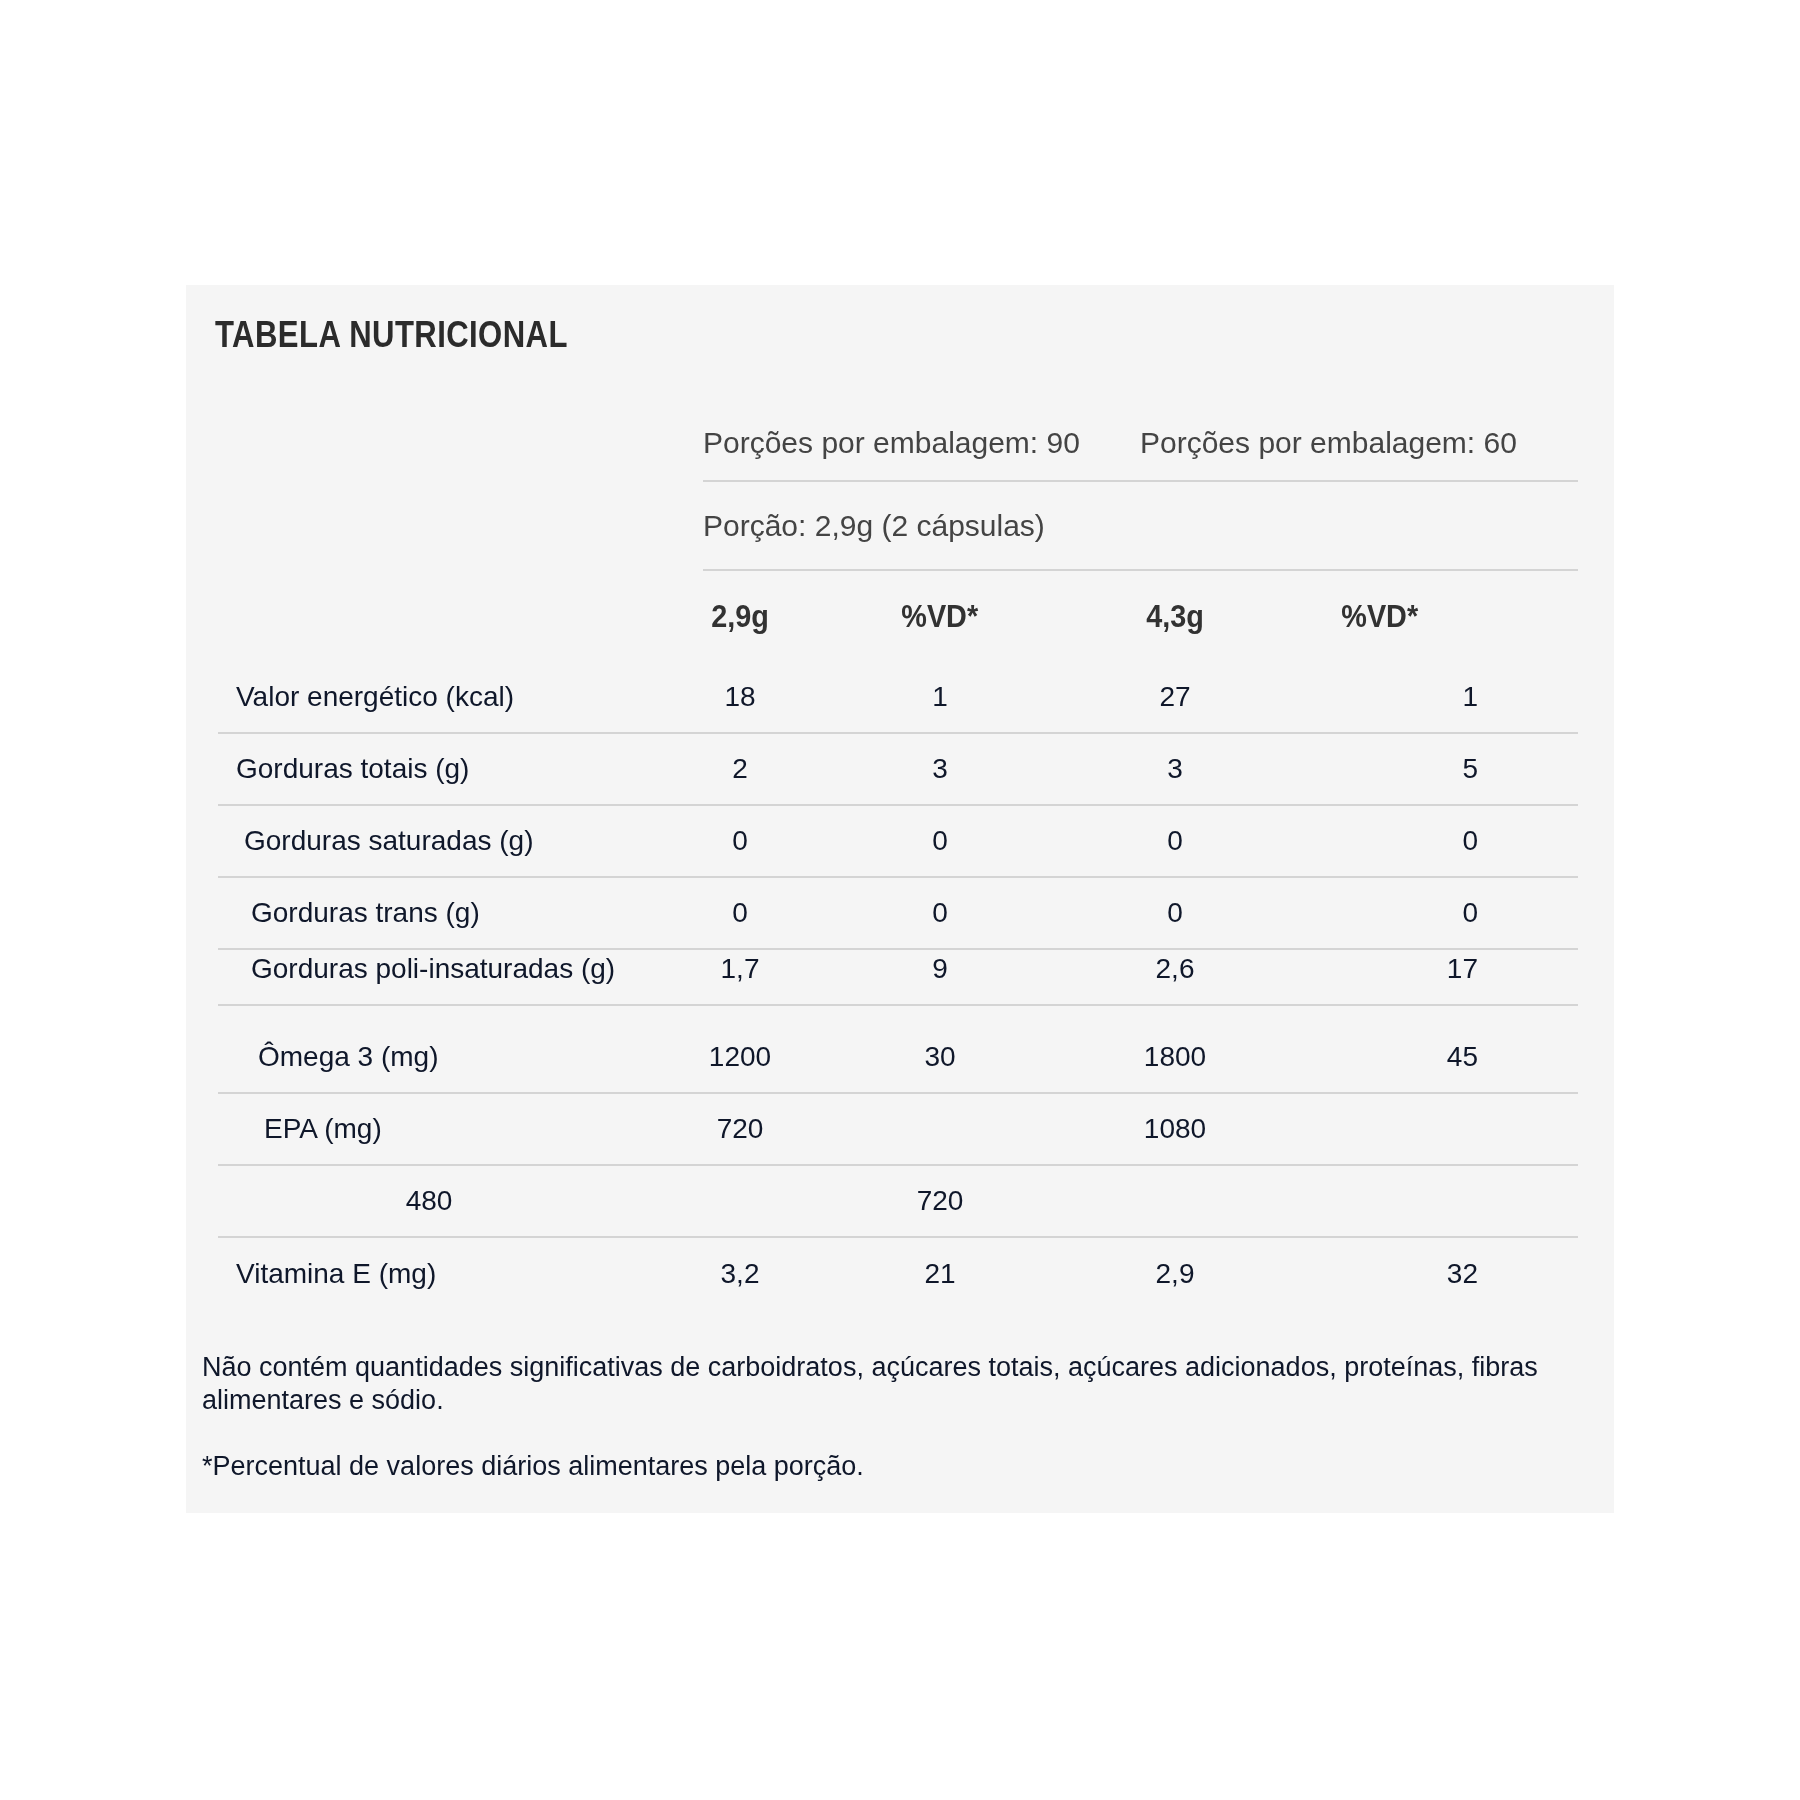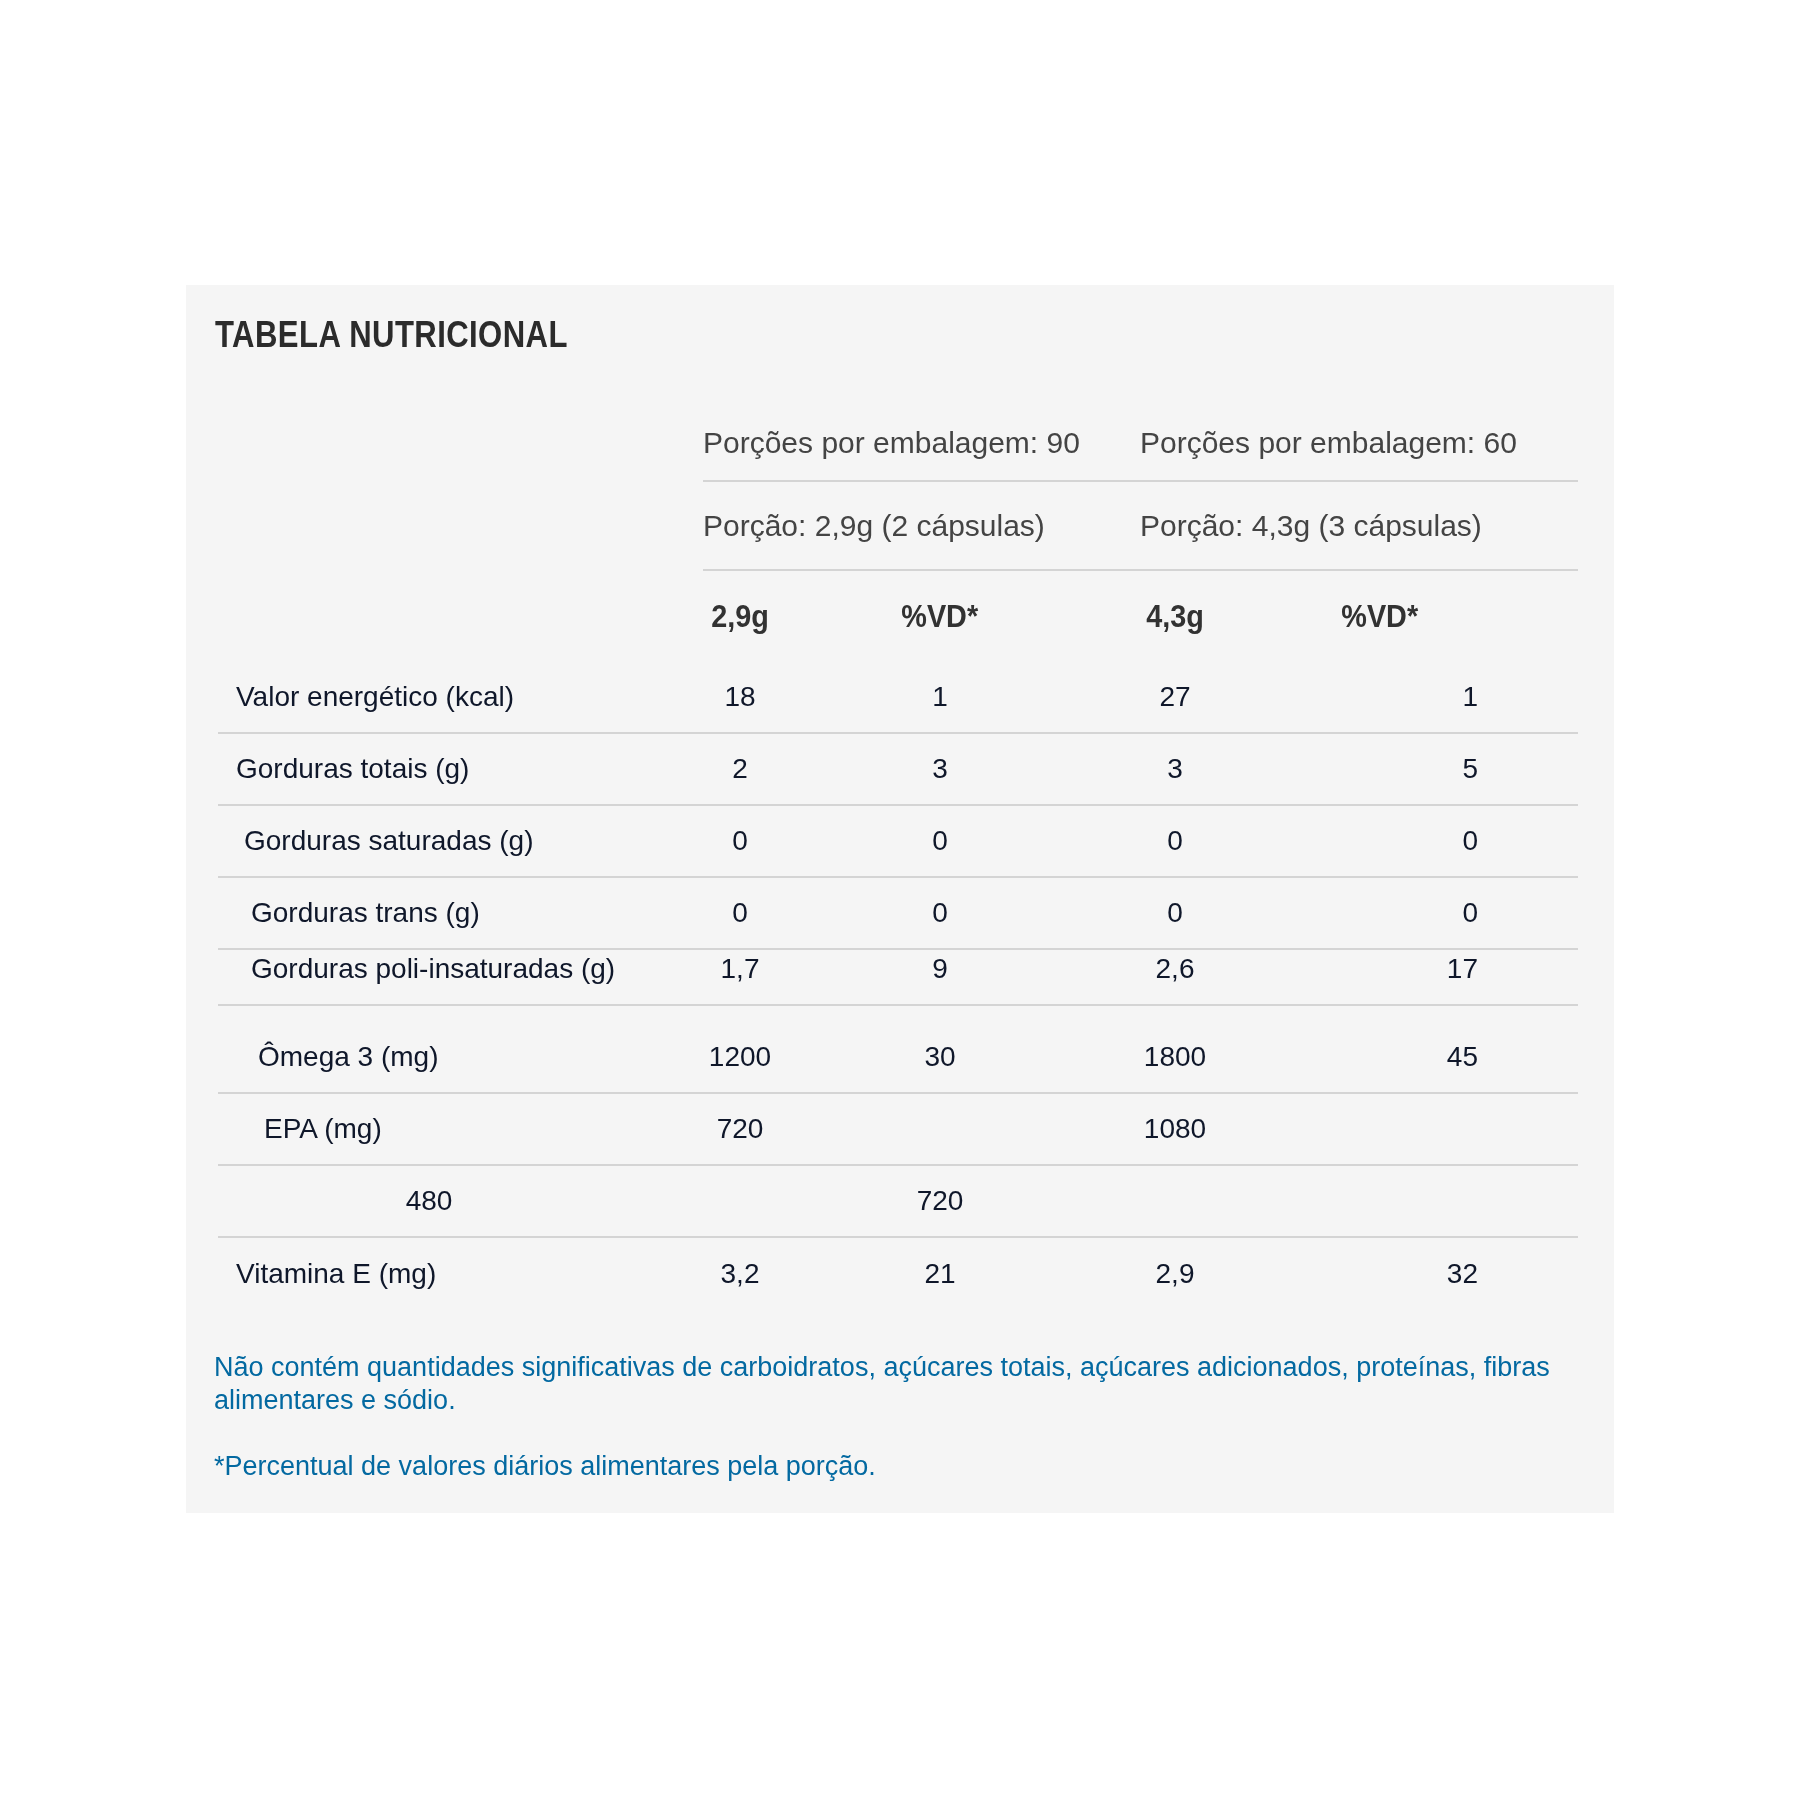--- a/index.html
+++ b/index.html
@@ -91,24 +91,24 @@
   .row .label { padding-left: 18px; }
   .row .label.ind-a { padding-left: 26px; }
   .row .label.ind-b { padding-left: 33px; }
   .row .label.ind-c { padding-left: 40px; }
   .row .label.ind-d { padding-left: 46px; }
   .row .label.ind-e { padding-left: 49px; }
   .row .c { text-align: center; }
   .row .r { text-align: right; padding-right: 100px; }
   .footnote {
     position: absolute;
-    left: 28px;
+    left: 16px;
     font-size: 27px;
     line-height: 33px;
-    color: #0369a1;
+    color: #0f172a;
     white-space: nowrap;
   }
   #footnote-1 { top: 1066px; }
   #footnote-2 { top: 1165px; }
 </style>
 </head>
 <body>
 
 <div id="canvas">
   <div class="card">
@@ -121,21 +121,20 @@
       <div></div>
       <div>Porções por embalagem: 90</div>
       <div>Porções por embalagem: 60</div>
     </div>
 
     <div class="hr short" id="hr-servings"></div>
 
     <div class="grid2" id="portions-row">
       <div></div>
       <div>Porção: 2,9g (2 cápsulas)</div>
-      <div>Porção: 4,3g (3 cápsulas)</div>
     </div>
 
     <div class="hr short" id="hr-portions"></div>
 
     <div class="gridrow colheaders">
       <div></div>
       <div class="c"><span class="cond">2,9g</span></div>
       <div class="c"><span class="cond">%VD*</span></div>
       <div class="c"><span class="cond">4,3g</span></div>
       <div class="r"><span class="cond">%VD*</span></div>

